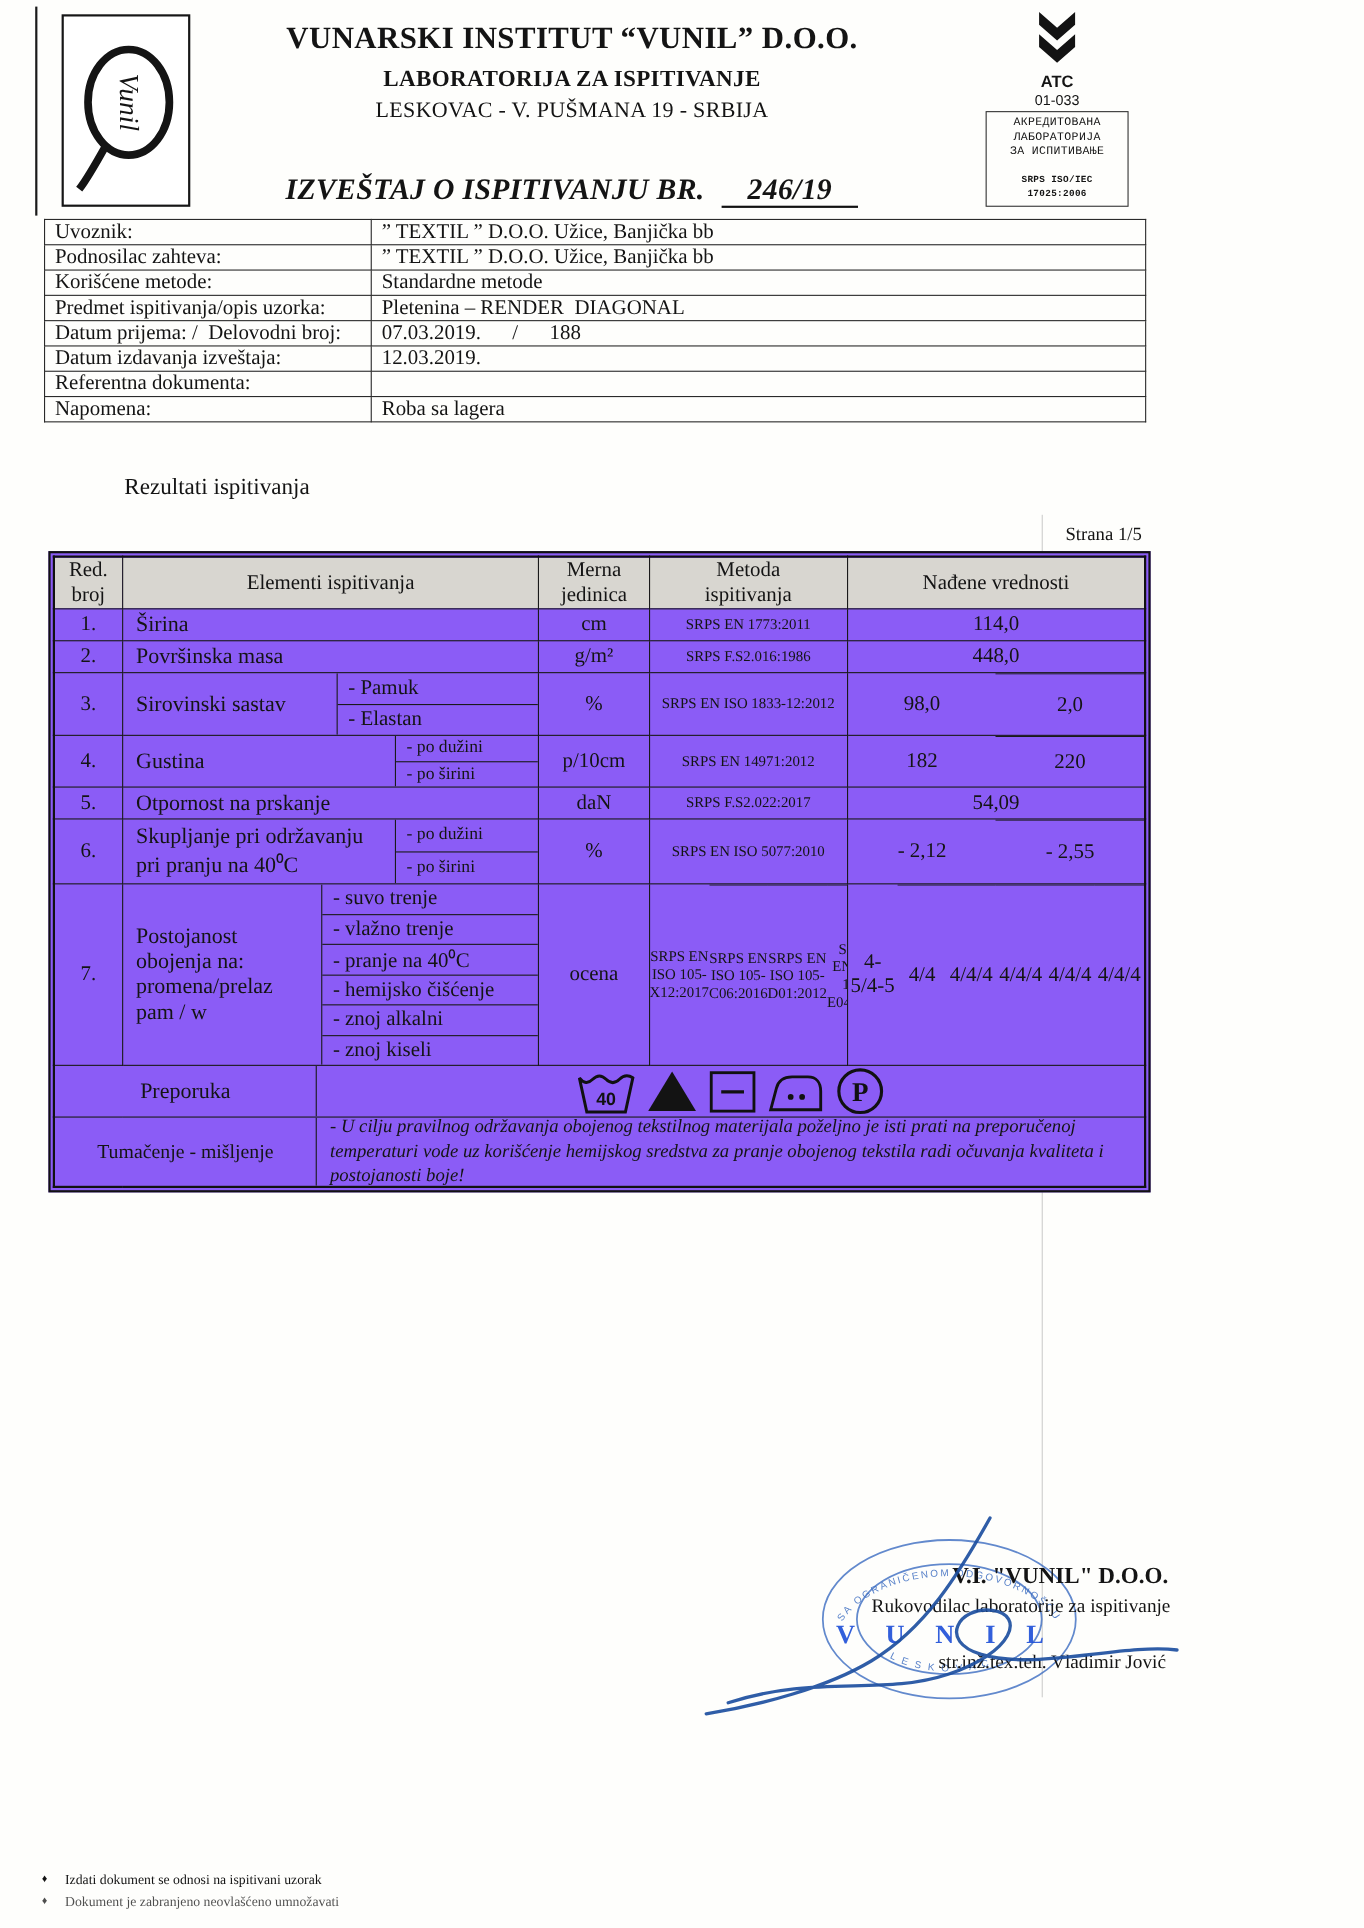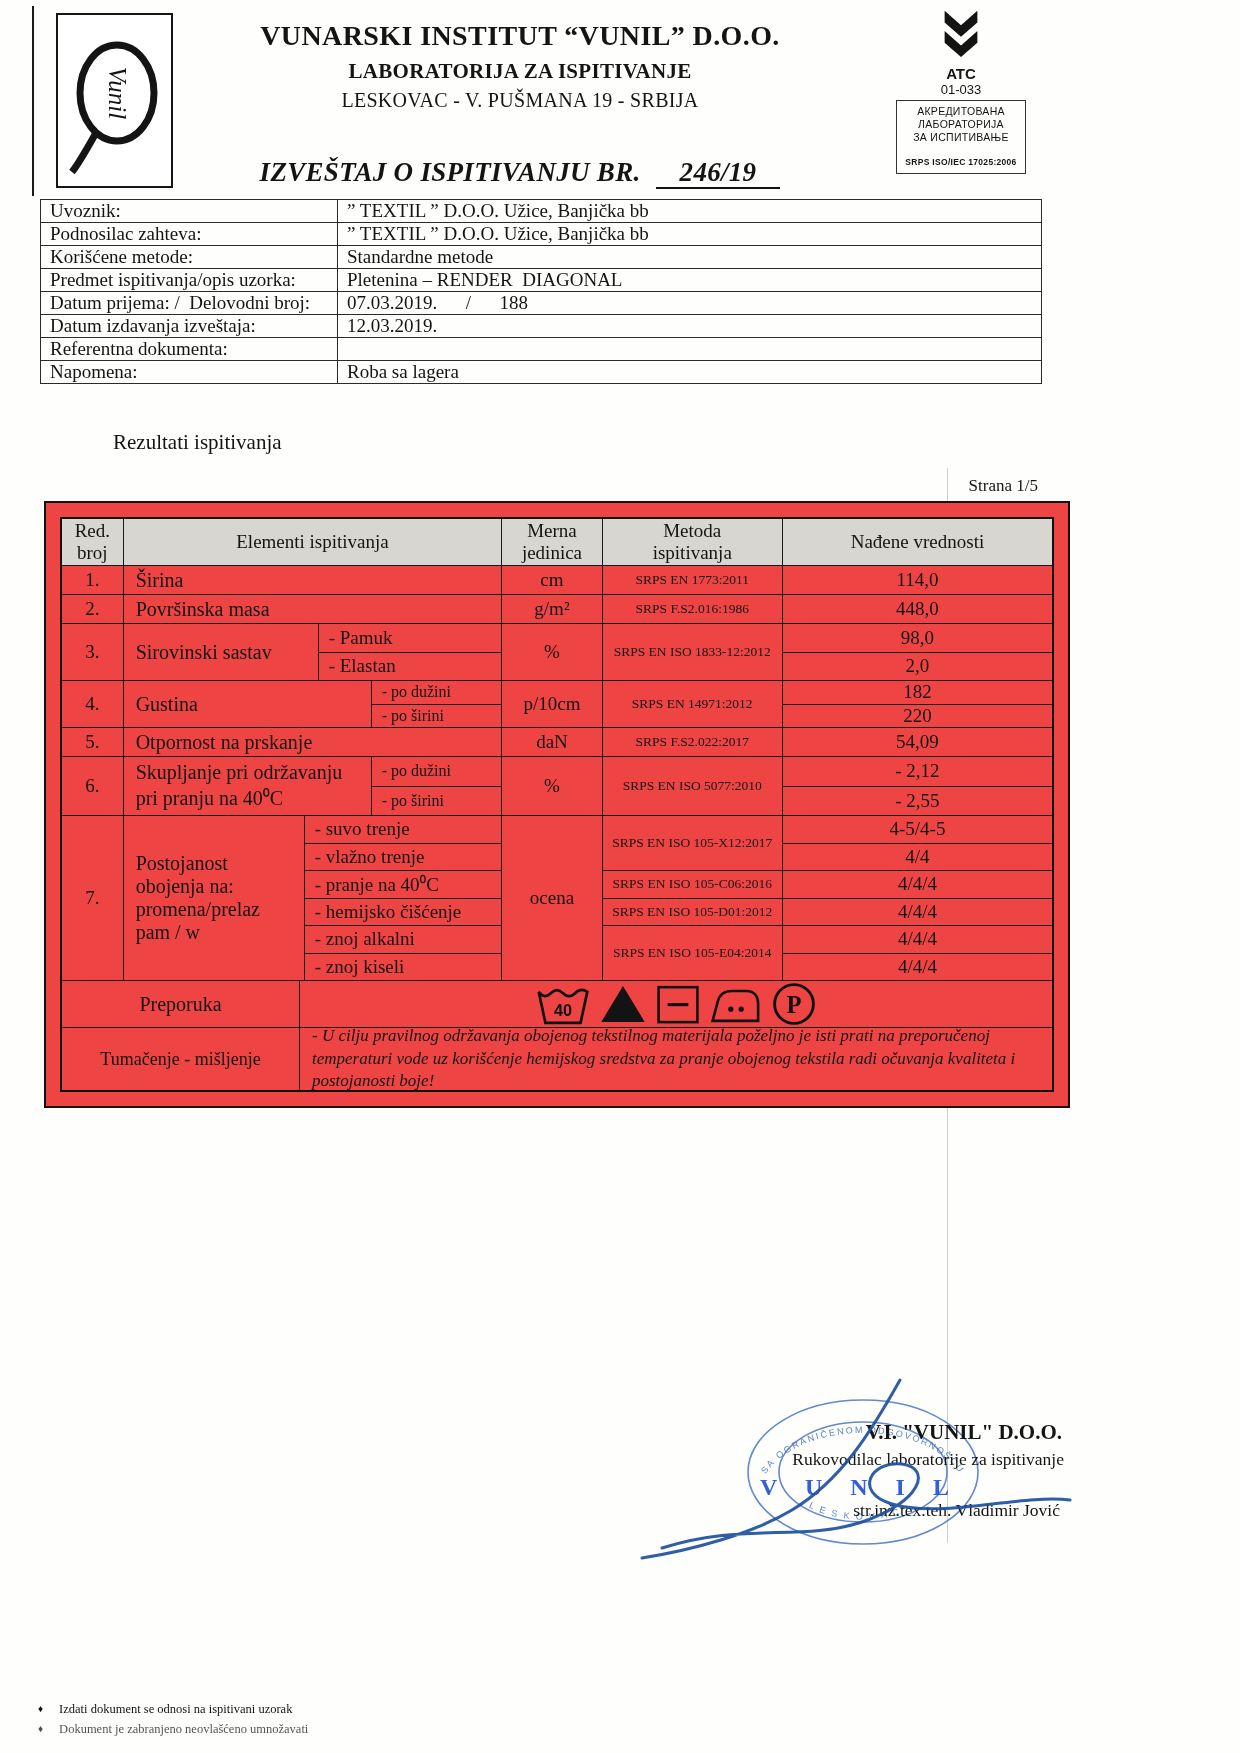--- a/index.html
+++ b/index.html
@@ -14,50 +14,50 @@
   .header-center{position:absolute;left:185px;top:20px;width:670px;text-align:center;}
   .org-name{font-size:28px;font-weight:bold;letter-spacing:.4px;}
   .org-sub1{font-size:21px;font-weight:bold;margin-top:7px;letter-spacing:.3px;}
   .org-sub2{font-size:20px;margin-top:5px;letter-spacing:.3px;}
   .report-title{margin-top:45px;font-size:27px;font-weight:bold;font-style:italic;letter-spacing:.3px;}
   .report-num{border-bottom:2.5px solid #111;padding:0 24px;margin-left:8px;}
 
   .accred{position:absolute;left:896px;top:7px;width:130px;text-align:center;}
   .accred .atc{font-weight:bold;font-size:15px;margin-top:2px;font-family:"Liberation Sans",sans-serif;}
   .accred .atc-code{font-size:13px;font-family:"Liberation Sans",sans-serif;}
-  .accred-box{border:1px solid #333;margin-top:3px;padding:4px 2px;font-size:10.5px;line-height:13px;font-family:Liberation Sans, sans-serif;letter-spacing:.3px;}
+  .accred-box{border:1px solid #333;margin-top:3px;padding:4px 2px;font-size:10.5px;line-height:13px;font-family:Liberation Mono, monospace;letter-spacing:.3px;}
   .accred-std{font-size:8.5px;font-weight:bold;margin-top:12px;}
 
   
   .info-table{position:absolute;left:40px;top:199px;width:1002px;border-collapse:collapse;table-layout:fixed;}
   .info-table td{border:1px solid #2a2a2a;height:22px;padding:0 9px;font-size:19px;white-space:pre-wrap;overflow:hidden;}
   .info-table td.lab{width:278px;}
 
   .section-title{position:absolute;left:113px;top:430px;font-size:21px;}
   .strana{position:absolute;left:44px;top:476px;width:994px;text-align:right;font-size:17px;}
 
   
-  .results-wrap{position:absolute;left:44px;top:501px;width:994px;border:2px solid #111;padding:14px;background:#ef4444;}
+  .results-wrap{position:absolute;left:44px;top:501px;width:994px;border:2px solid #111;padding:2px;background:#8b5cf6;}
   table.results{width:100%;border-collapse:collapse;table-layout:fixed;border:2px solid #111;}
   .results th,.results td{border:1px solid #1a1a1a;padding:0;vertical-align:middle;overflow:hidden;}
   .results th{background:#d8d6d0;font-weight:normal;font-size:19px;height:46px;text-align:center;}
   .pre{white-space:pre-line;}
   td.num{text-align:center;font-size:19px;}
   td.el{font-size:20px;text-align:left;}
   td.pl{padding-left:12px;}
   td.unit{text-align:center;font-size:19px;}
   td.method{text-align:center;font-size:13.5px;}
   td.val{text-align:center;font-size:19px;}
   tr.rh28 td{height:28px;}
   .split{display:flex;align-items:stretch;}
   .split .main{display:flex;align-items:center;padding-left:12px;font-size:20px;}
   .split .subs{flex:1;border-left:1px solid #1a1a1a;display:flex;flex-direction:column;}
   .subs>div{flex:1;display:flex;align-items:center;padding-left:10px;border-top:1px solid #1a1a1a;font-size:19px;}
   .subs>div:first-child{border-top:none;}
-  .stack{display:flex;flex-direction:column;}
+  .stack{display:flex;}
   .stack>div{flex:1;display:flex;align-items:center;justify-content:center;border-top:1px solid #1a1a1a;}
   .stack>div:first-child{border-top:none;}
   .stack>.f2{flex:2;}
   .stack .mtxt{font-size:13.5px;}
   .stack .vtxt{font-size:19px;}
   .h46{height:46px;}.h56{height:56px;}.h58{height:58px;}.h62{height:62px;}.h164{height:164px;}
   .w168{width:168px;}.w182{width:182px;}.w235{width:235px;}
   .lblcell{width:237px;display:flex;align-items:center;justify-content:center;font-size:20px;text-align:center;}
   .cellrest{flex:1;border-left:1px solid #1a1a1a;display:flex;align-items:center;}
   .prep-icons{justify-content:center;gap:10px;}

